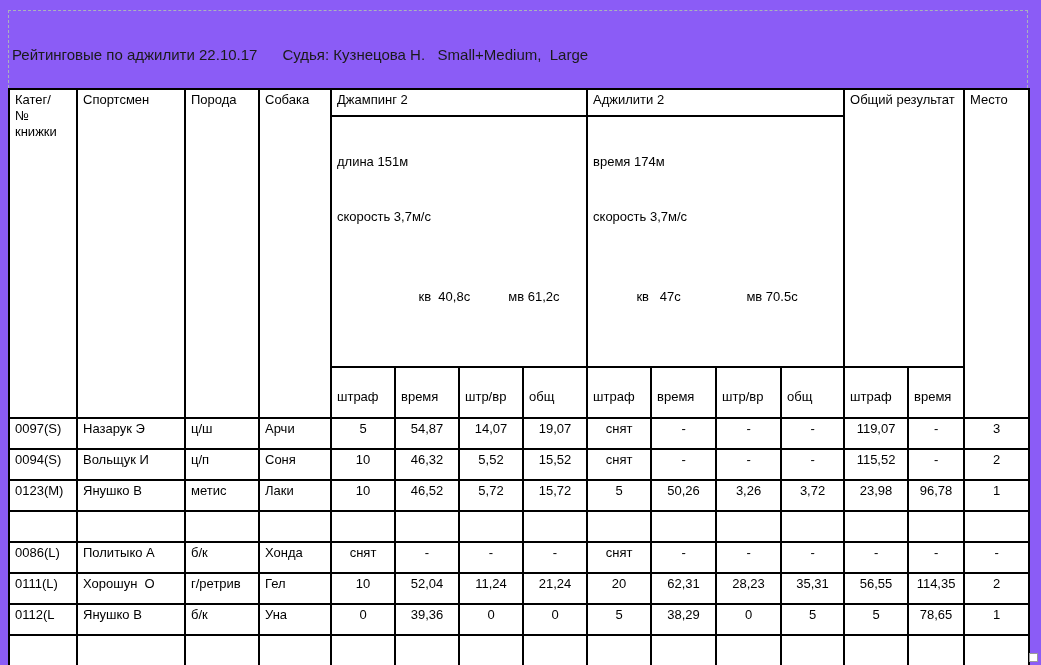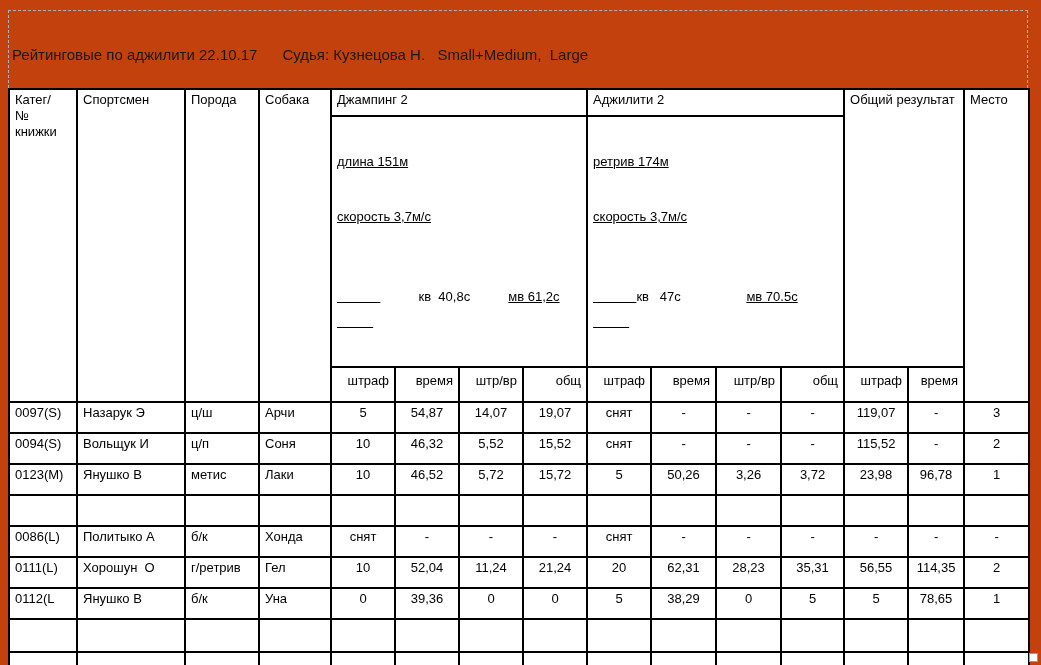--- a/index.html
+++ b/index.html
@@ -1,43 +1,43 @@
 <!DOCTYPE html>
 <html><head>
 <meta charset="utf-8">
 <style>
   html,body{margin:0;padding:0;background:#fff;}
   body{
     width:1041px;height:665px;position:relative;overflow:hidden;
     font-family:"Liberation Sans", sans-serif;color:#000;
   }
-  .page{position:absolute;left:0;top:0;width:1041px;height:665px;background:#c2410c;}
+  .page{position:absolute;left:0;top:0;width:1041px;height:665px;background:#8b5cf6;}
   .text-boundary{
     position:absolute;left:8px;top:10px;width:1018px;height:632px;
     border-top:1px dashed #a9b2bc;border-left:1px dashed #a9b2bc;border-right:1px dashed #a9b2bc;
   }
   .title{
     position:absolute;left:12px;top:46px;font-size:15px;white-space:pre;color:#1a1a1a;
   }
   table.results{
     position:absolute;left:8px;top:88px;width:1021px;
     border-collapse:collapse;table-layout:fixed;background:#fff;
   }
   table.results th, table.results td{
     border:2px solid #000;font-weight:normal;font-size:13px;
     vertical-align:top;padding:2px 5px;overflow:hidden;white-space:pre;
   }
   tr.hA > *{height:21px;margin-left:40px;}
   tr.hB > td{height:73px;}
-  tr.hC > td{height:26px;text-align:right;padding-top:5px;}
+  tr.hC > td{height:26px;text-align:left;padding-top:21px;}
   tbody td{height:25px;text-align:center;padding-top:3px;}
   tbody tr.tall td{height:27px;}
   td.left, th.left{text-align:left;}
   .categ{line-height:16px;}
-  .details div{line-height:25px;text-decoration:underline;}
+  .details div{line-height:25px;}
   .kvj{display:inline-block;width:128px;text-align:center;}
   .kva{display:inline-block;width:110px;}
   td.lg{font-size:15px;}
   .handle{
     position:absolute;left:1029px;top:653px;width:7px;height:7px;
     background:#fff;border:1px solid #9a9a9a;
   }
 </style>
 </head>
 <body>
@@ -80,21 +80,21 @@
       </tr>
       <tr class="hB">
         <td class="left details" colspan="4">
           <div>длина 151м</div>
           <div>скорость 3,7м/с</div>
           <div>
             <span class="kvj">кв  40,8с</span><span>мв 61,2с</span>
           </div>
         </td>
         <td class="left details" colspan="4">
-          <div>ретрив 174м</div>
+          <div>время 174м</div>
           <div>скорость 3,7м/с</div>
           <div>
             <span class="kva">кв   47с</span><span>мв 70.5с</span>
           </div>
         </td>
       </tr>
       <tr class="hC">
         <td>штраф</td>
         <td>время</td>
         <td>штр/вр</td>

